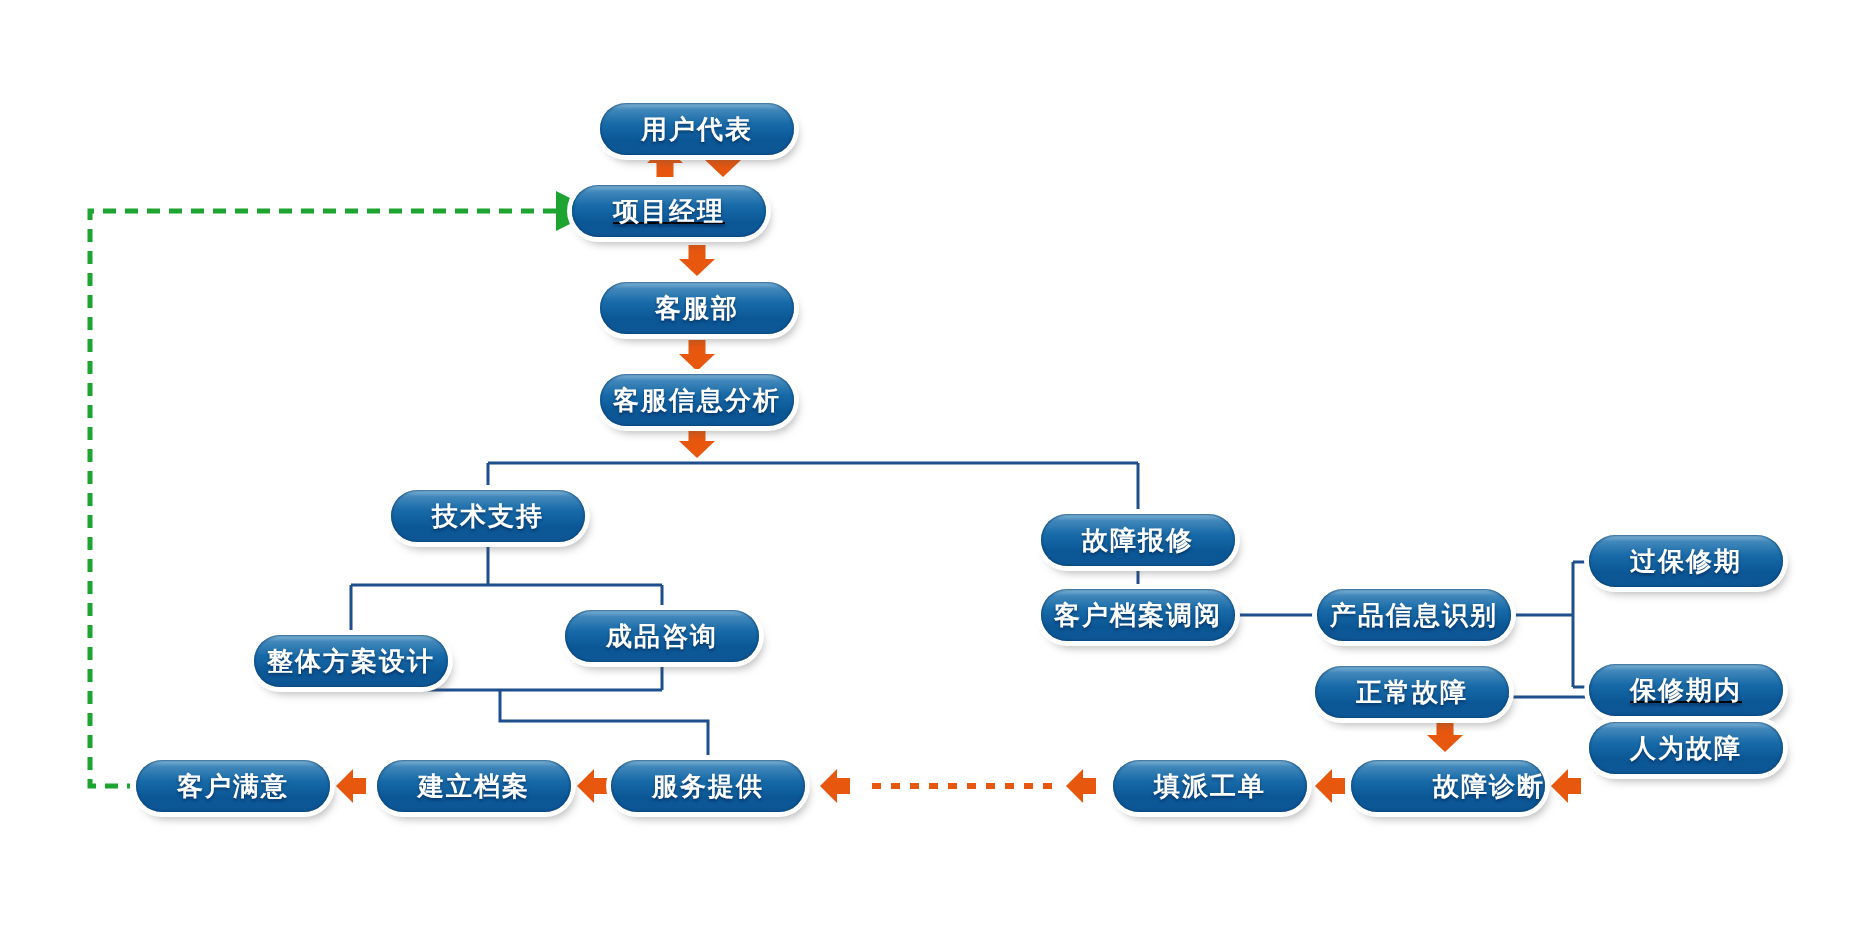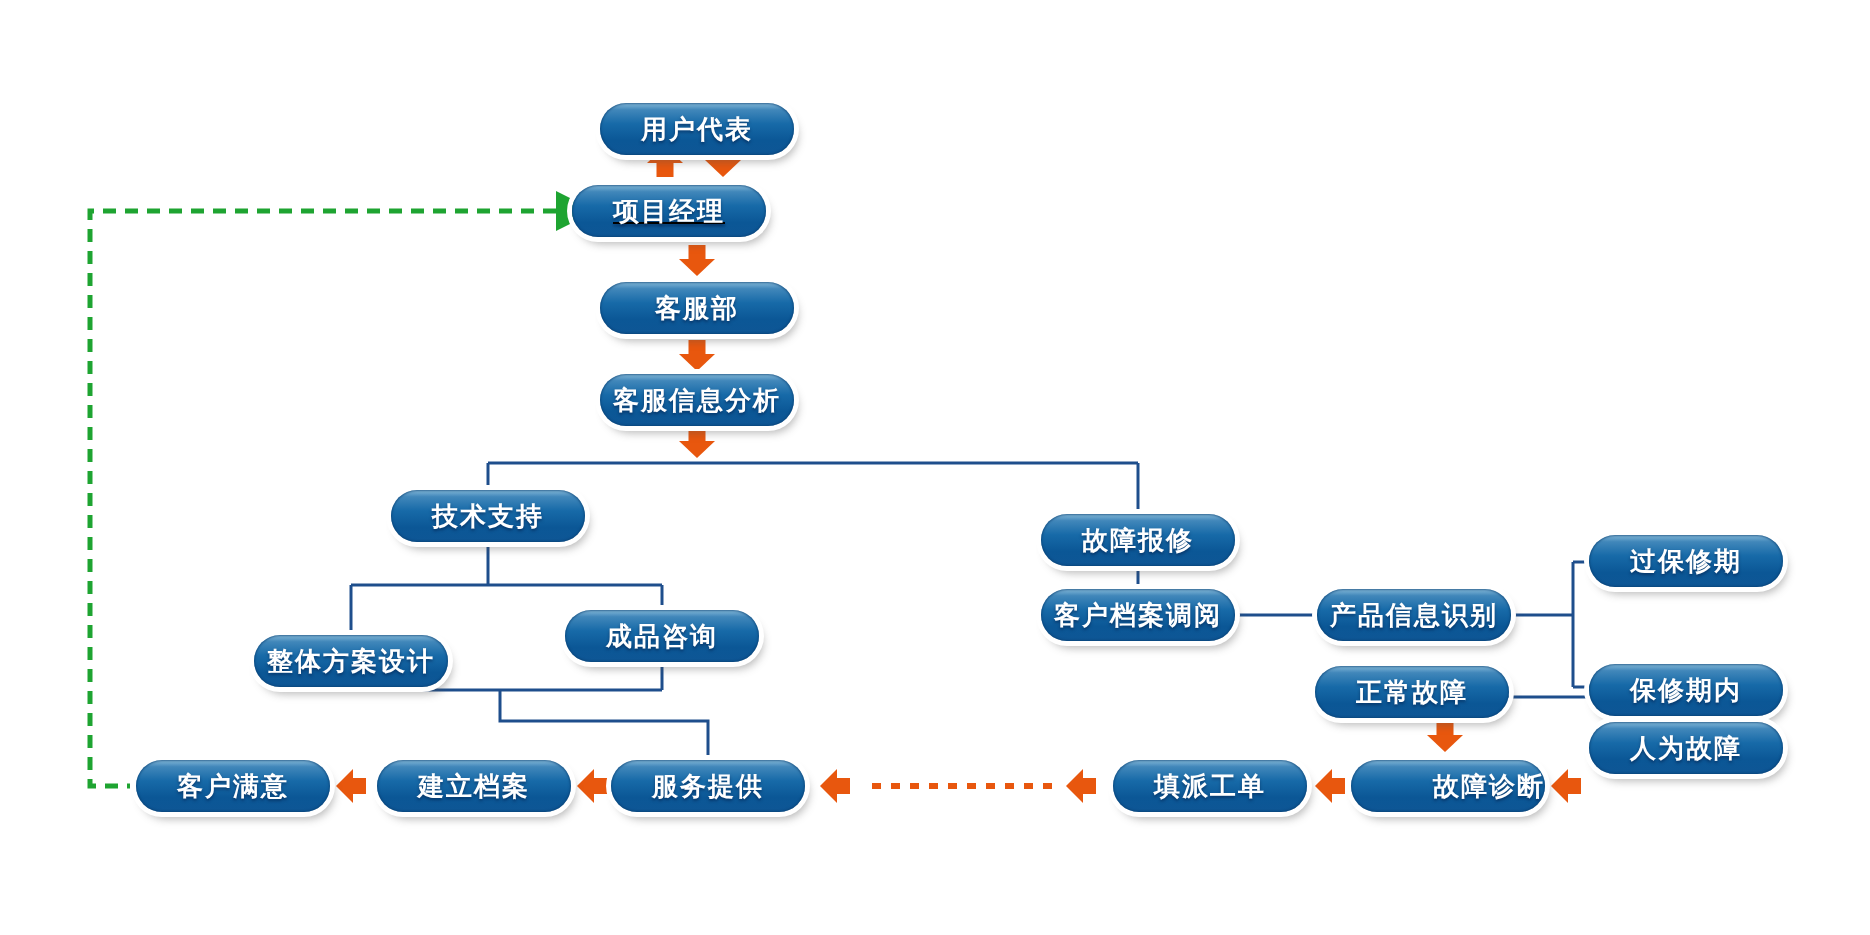--- a/index.html
+++ b/index.html
@@ -154,21 +154,21 @@
   </div>
 <div class="node" style="left:1041px;top:589px;">
     <span>客户档案调阅</span>
   </div>
 <div class="node" style="left:1317px;top:589px;">
     <span>产品信息识别</span>
   </div>
 <div class="node" style="left:1589px;top:535px;">
     <span>过保修期</span>
   </div>
-<div class="node" style="left:1589px;top:664px;">
+<div class="node" style="left:1589px;top:664px;text-decoration:underline;">
     <span>保修期内</span>
   </div>
 <div class="node" style="left:1315px;top:666px;">
     <span>正常故障</span>
   </div>
 <div class="node" style="left:1589px;top:722px;">
     <span>人为故障</span>
   </div>
 <div class="node" style="left:1351px;top:760px;justify-content:flex-end;">
     <span>故障诊断</span>

